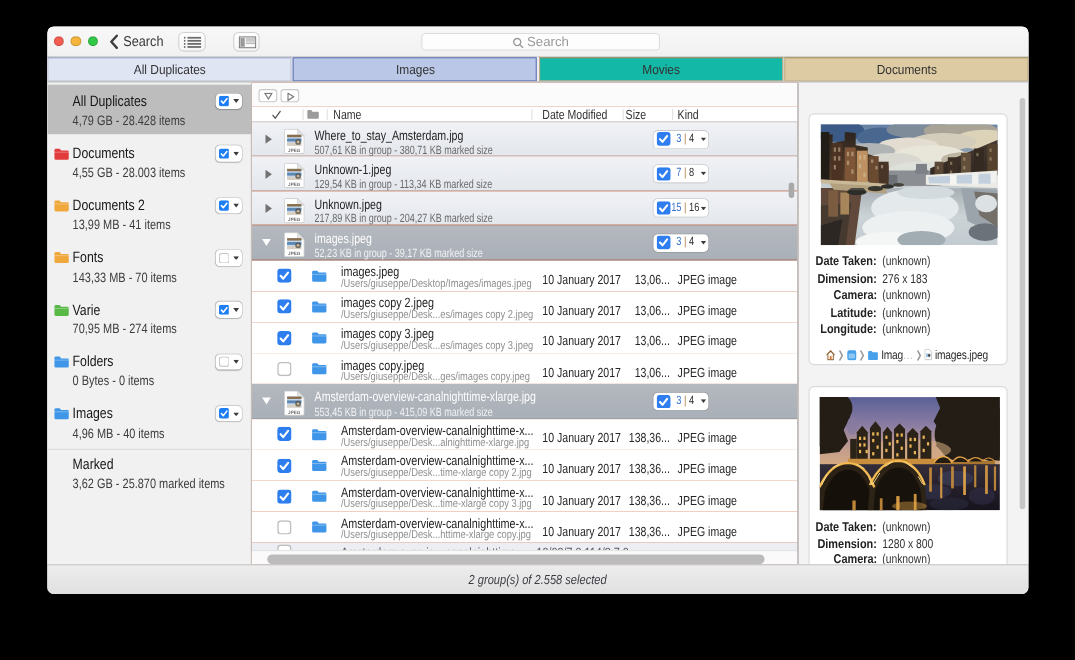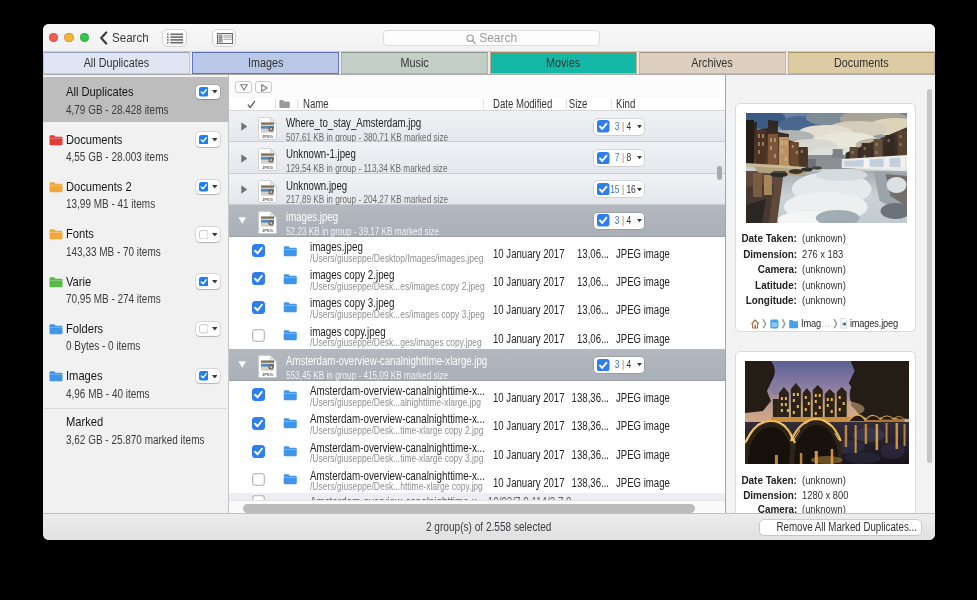--- a/index.html
+++ b/index.html
@@ -84,21 +84,21 @@
 .card { position:absolute; left:9px; width:181px; background:#fff;
   border:1px solid #d9d9d9; border-radius:5px; }
 .mlabel { position:absolute; right:138px; font-size:11.6px; font-weight:bold; color:#222;
   white-space:nowrap; transform:scaleX(0.855); transform-origin:100% 50%; }
 .mvalue { position:absolute; left:76px; font-size:11.6px; color:#333; white-space:nowrap; transform:scaleX(0.81); transform-origin:0 50%; }
 #rscroll { position:absolute; left:200.5px; top:14px; width:5.5px; height:374px;
   border-radius:3px; background:#c6c6c6; }
 
 
 #bottombar { position:absolute; left:0; top:489px; width:892px; height:27px;
-  background:linear-gradient(#ededed,#e0e0e0); border-top:1px solid #c0c0c0; }
+  background:linear-gradient(#ededed,#e0e0e0); border-top:1px solid #c0c0c0;font-style:italic; }
 #statustext { position:absolute; left:0; width:892px; top:0; height:27px;
   line-height:26px; text-align:center; font-size:12px; color:#3c3c44; }
 #statustext span { display:inline-block; transform:scaleX(0.84); }
 #removebtn { position:absolute; left:716.5px; top:5.5px; width:161px; height:15.5px; white-space:nowrap;
   border-radius:4px; background:#fff; box-shadow:0 0 0 0.5px rgba(0,0,0,.25);
   text-align:center; font-size:12px; color:#343434; line-height:15px; }
 #removebtn span { display:inline-block; transform:scaleX(0.81); }
 </style>
 </head>
 <body>
@@ -140,23 +140,21 @@
         <circle cx="4.2" cy="4.2" r="3.2" fill="none" stroke="#9a9a9a" stroke-width="1.2"></circle>
         <path d="M6.6 6.6 L9.2 9.2" stroke="#9a9a9a" stroke-width="1.3" stroke-linecap="round"></path>
       </svg>
       Search
     </div>
   </div>
 
   <div id="tabs">
     <div class="tab" style="background:#e0e5f4;border-color:#99a1c0 #bfc4d8 #c6cad8 #bfc4d8"><span>All Duplicates</span></div>
     <div class="tab" style="background:#bac7e6;border-color:#6076b6 #6076b6 #6076b6 #6076b6"><span>Images</span></div>
-    <div class="tab" style="background:#c3cfc6;border-color:#87988b #a9b5ac #aeb8b0 #a9b5ac"><span>Music</span></div>
     <div class="tab" style="background:#14b8a6;border-color:#ab8a60 #c6ab88 #cbb190 #c6ab88"><span>Movies</span></div>
-    <div class="tab" style="background:#ded0c0;border-color:#a9937d #c2b2a0 #c6b7a6 #c2b2a0"><span>Archives</span></div>
     <div class="tab" style="background:#ddcba4;border-color:#a5905f #c1ae85 #c6b48d #c1ae85"><span>Documents</span></div>
   </div>
 
   <div id="content">
     <div id="sidebar">
       <div class="sbsel"></div>
       <div class="sbtitle" style="top:9.5px"><span>All Duplicates</span></div>
       <div class="sbsub" style="top:28.5px">4,79 GB - 28.428 items</div>
       <div class="ckbox" style="top:10.2px">
             <svg style="position:absolute;left:3px;top:2.5px" width="9.5" height="9.5" viewBox="0 0 10 10">
@@ -814,17 +812,16 @@
       <div class="mlabel" style="top:413.7px">Dimension:</div>
           <div class="mvalue" style="top:413.7px">1280 x 800</div>
       <div class="mlabel" style="top:427.5px">Camera:</div>
           <div class="mvalue" style="top:427.5px">(unknown)</div>
       <div id="rscroll"></div>
     </div>
   </div>
 
   <div id="bottombar">
     <div id="statustext"><span>2 group(s) of 2.558 selected</span></div>
-    <div id="removebtn"><span>Remove All Marked Duplicates...</span></div>
   </div>
 
 </div>
 </div>
 
 </body></html>

